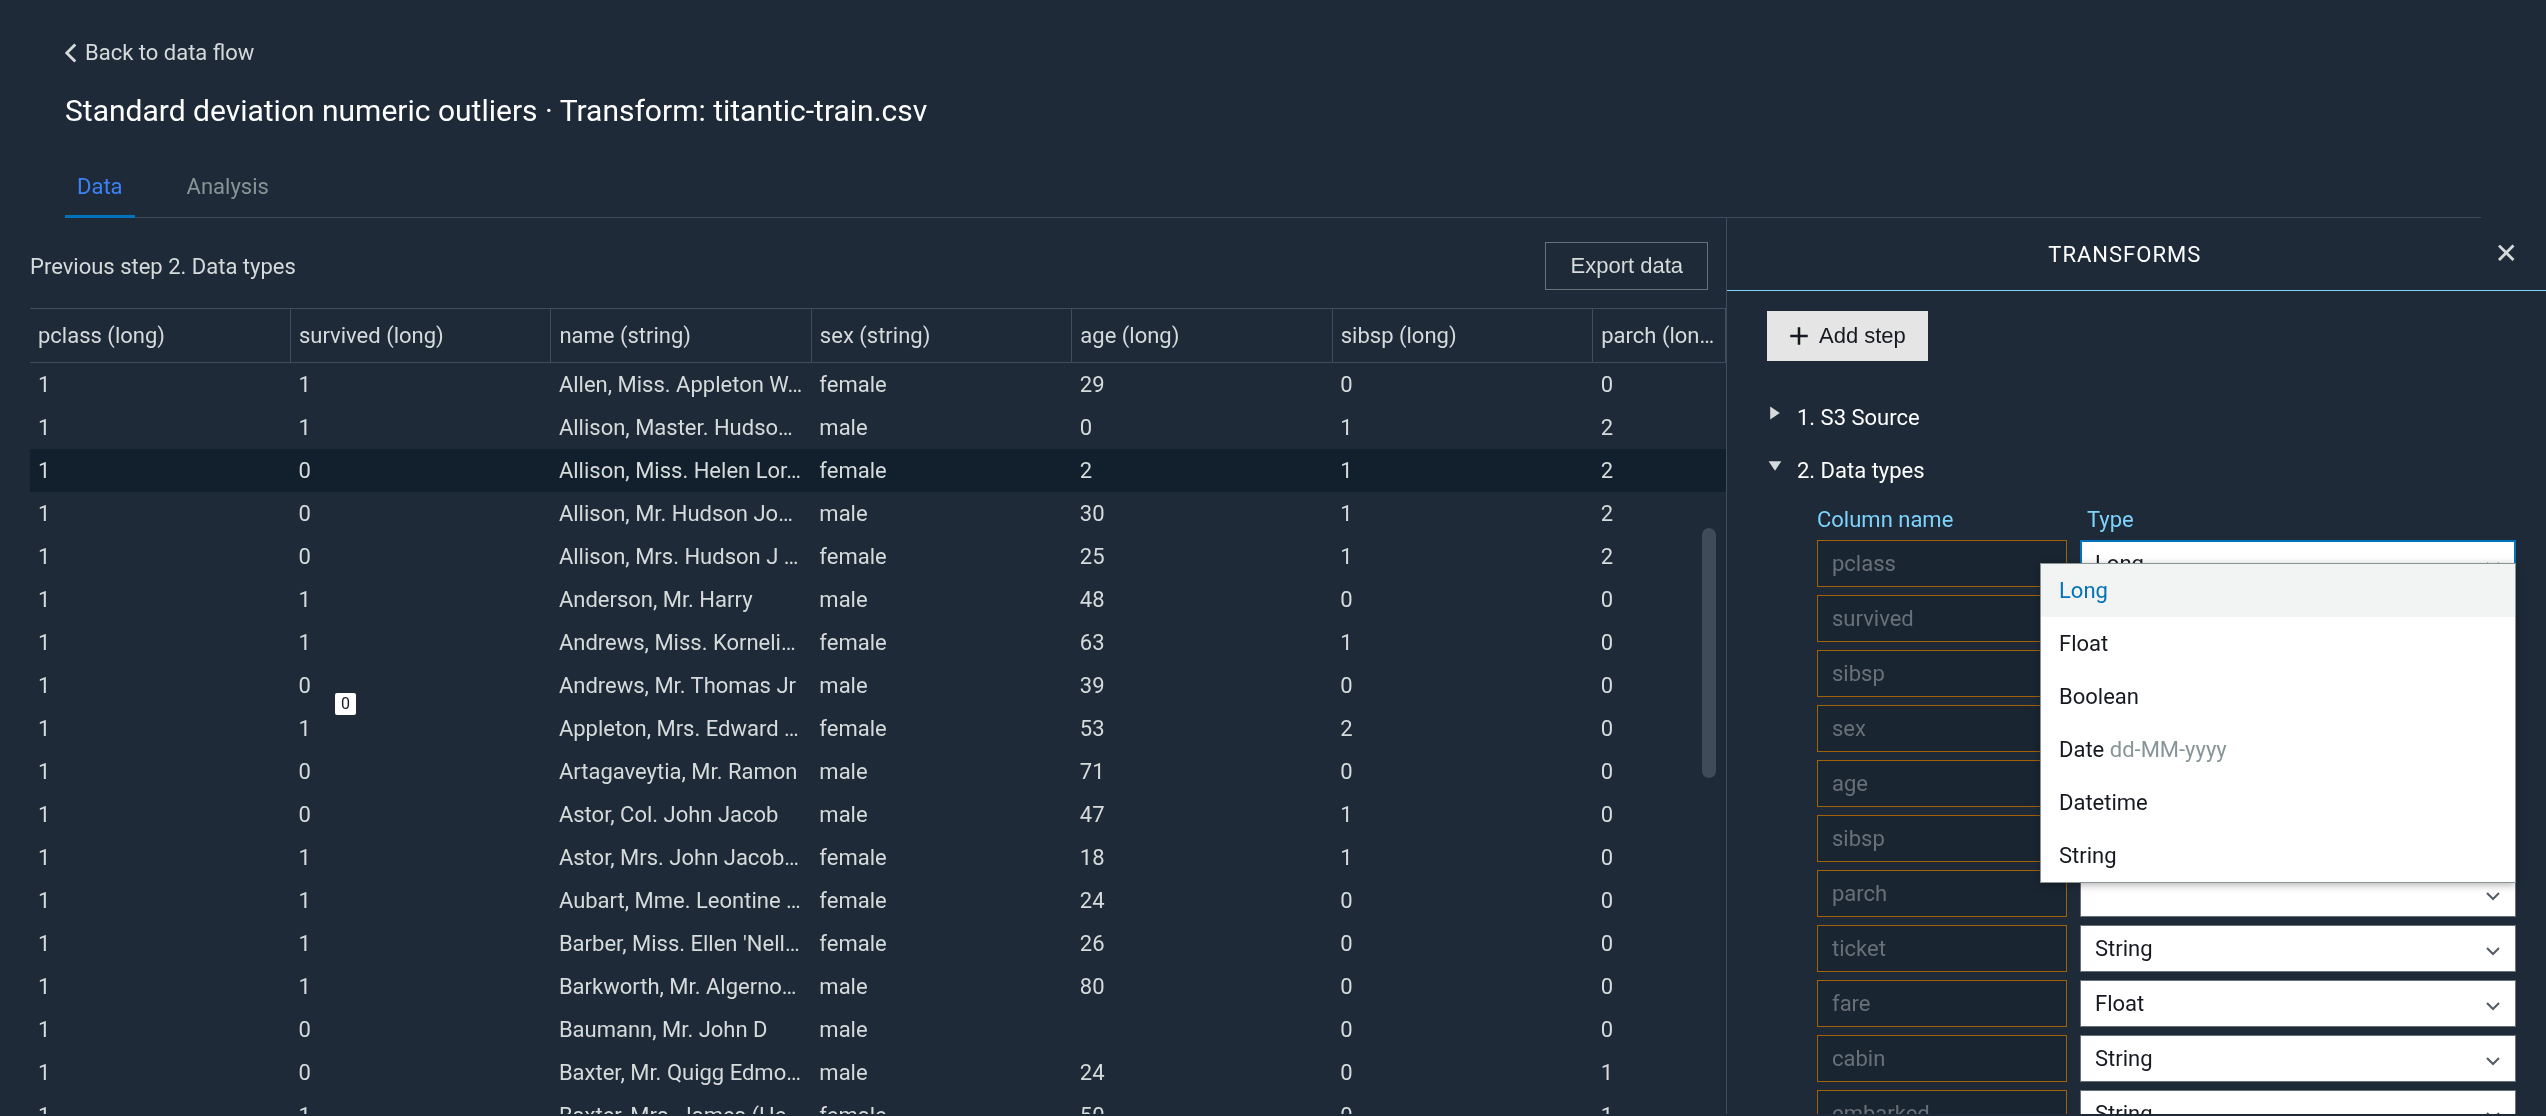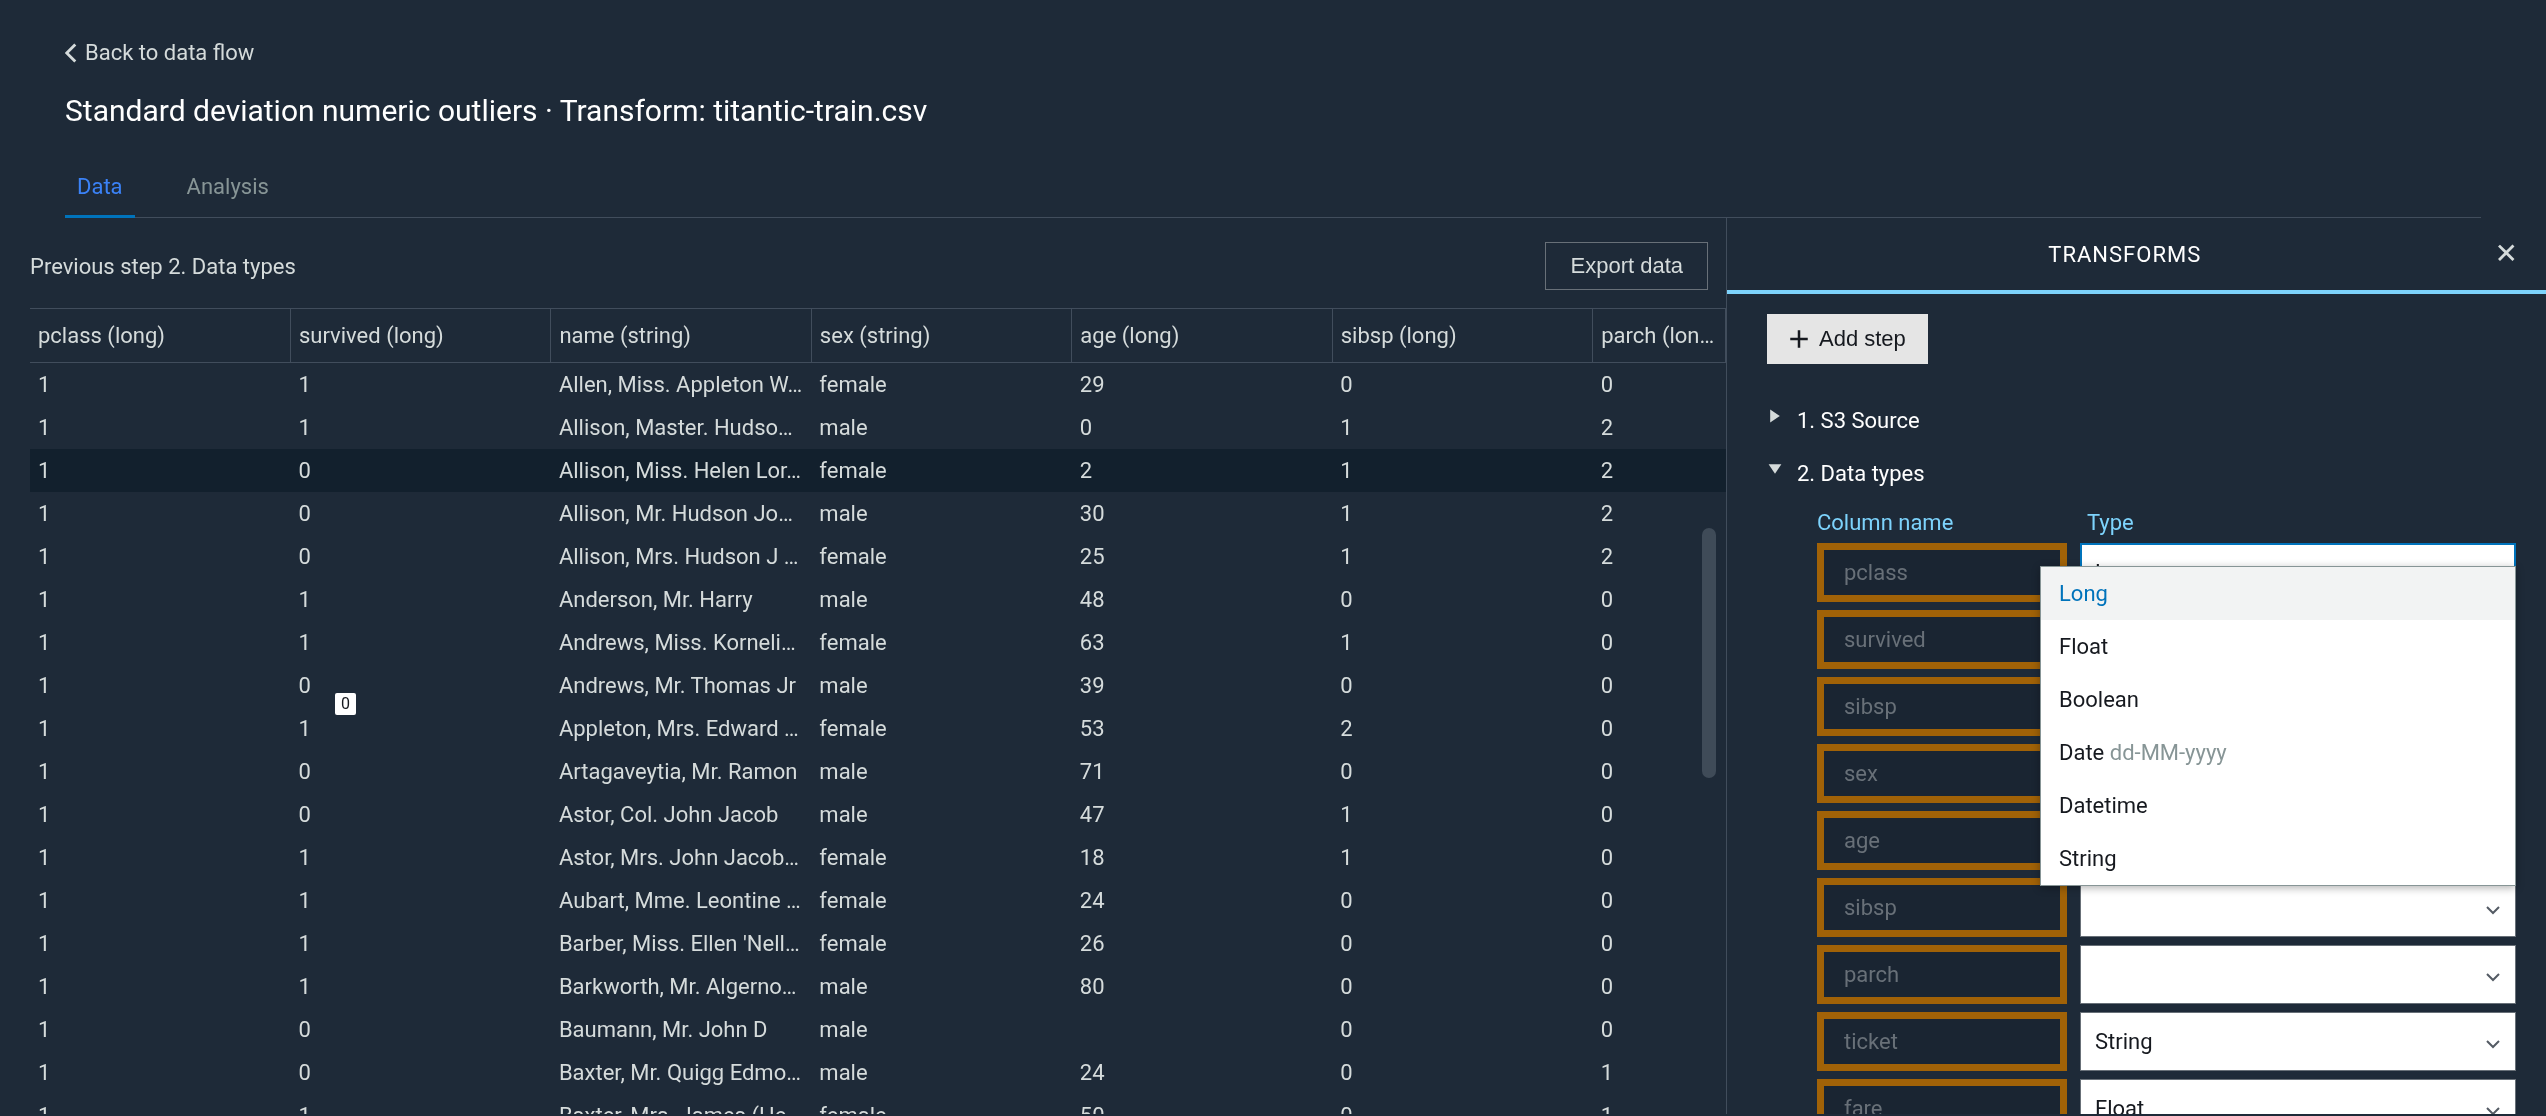--- a/index.html
+++ b/index.html
@@ -151,21 +151,21 @@
   display: flex;
   flex-direction: column;
   overflow: hidden;
 }
 
 .transforms-header {
   display: flex;
   justify-content: space-between;
   align-items: center;
   padding: 22px 28px;
-  border-bottom: 4px solid #7dd3fc;
+  border-bottom: 1px solid #7dd3fc;
 }
 .transforms-title {
   flex: 1;
   text-align: center;
   color: #ffffff;
   font-size: 22px;
   letter-spacing: 1px;
 }
 .close-x {
   color: #d5dbdb;
@@ -221,23 +221,23 @@
   padding-left: 50px;
 }
 .form-row {
   display: flex;
   gap: 13px;
   margin-bottom: 8px;
 }
 .ro-input {
   width: 250px;
   background: #1a2532;
-  border: 7px solid #a16207;
+  border: 1px solid #a16207;
   color: #687078;
-  padding: 10px 20px;
+  padding: 10px 14px;
   font-size: 22px;
 }
 .type-select {
   flex: 1;
   background: #ffffff;
   border: 1px solid #687078;
   color: #16191f;
   padding: 10px 14px;
   font-size: 22px;
   display: flex;

